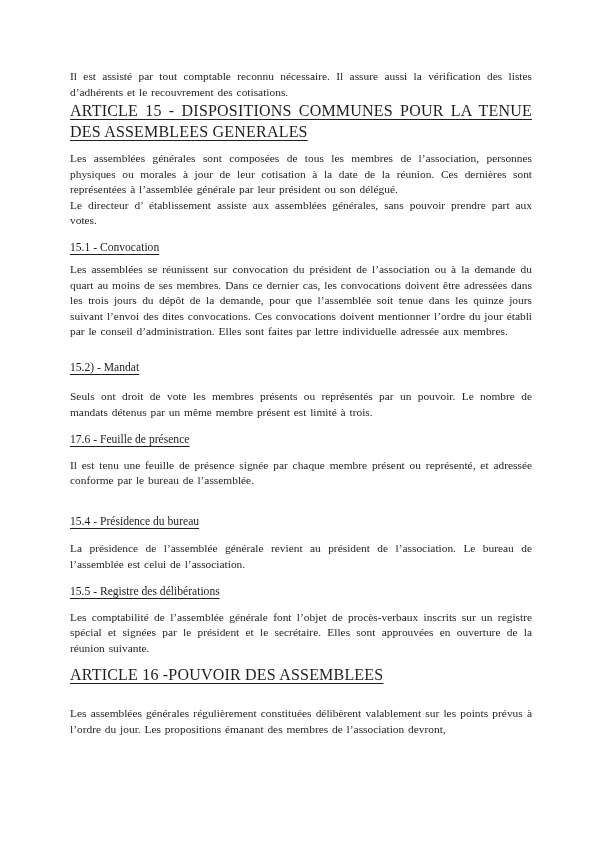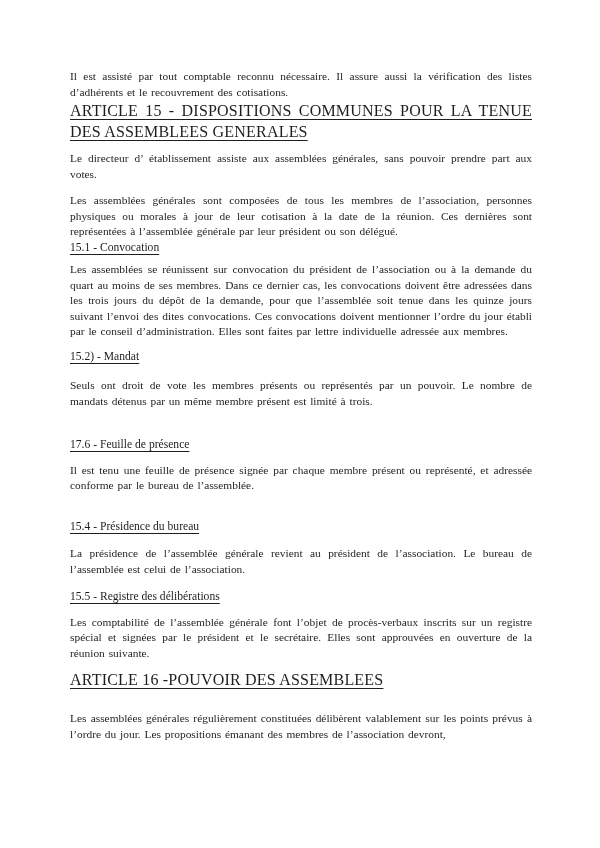--- a/index.html
+++ b/index.html
@@ -44,41 +44,41 @@
     text-decoration: underline;
     text-decoration-thickness: 1px;
     text-underline-offset: 2.5px;
     margin: 0;
   }
   
   .b1  { margin-bottom: 13px; }
   .b2  { margin-bottom: 9px;  }
   .b4  { margin-bottom: 11px; }
   .b5  { margin-bottom: 7px;  }
-  .b6  { margin-bottom: 9px;  }
+  .b6  { margin-bottom: 20px;  }
   .b7  { margin-bottom: 14px; }
-  .b8  { margin-bottom: 28px; }
+  .b8  { margin-bottom: 12px; }
   .b9  { margin-bottom: 10px; }
   .b10 { margin-bottom: 25px; }
   .b11 { margin-bottom: 12px; }
   .b12 { margin-bottom: 12px; }
   .b13 { margin-bottom: 10px; }
   .b14 { margin-bottom: 8px;  }
   .b15 { margin-bottom: 21px; }
 </style>
 </head>
 <body>
 
 <div class="page">
   <p class="para b0">Il est assisté par tout comptable reconnu nécessaire. Il assure aussi la vérification des listes d’adhérents et le recouvrement des cotisations.</p>
 
   <h1 class="article-heading b2">ARTICLE 15 - DISPOSITIONS COMMUNES POUR LA TENUE DES ASSEMBLEES GENERALES</h1>
 
+  <p class="para b3">Les assemblées générales sont composées de tous les membres de l’association, personnes physiques ou morales à jour de leur cotisation à la date de la réunion. Ces dernières sont représentées à l’assemblée générale par leur président ou son délégué.</p>
   <p class="para b4">Le directeur d’ établissement assiste aux assemblées générales, sans pouvoir prendre part aux votes.</p>
-  <p class="para b3">Les assemblées générales sont composées de tous les membres de l’association, personnes physiques ou morales à jour de leur cotisation à la date de la réunion. Ces dernières sont représentées à l’assemblée générale par leur président ou son délégué.</p>
 
   <h2 class="subheading b5">15.1 - Convocation</h2>
   <p class="para b6">Les assemblées se réunissent sur convocation du président de l’association ou à la demande du quart au moins de ses membres. Dans ce dernier cas, les convocations doivent être adressées dans les trois jours du dépôt de la demande, pour que l’assemblée soit tenue dans les quinze jours suivant l’envoi des dites convocations. Ces convocations doivent mentionner l’ordre du jour établi par le conseil d’administration. Elles sont faites par lettre individuelle adressée aux membres.</p>
 
   <h2 class="subheading b7">15.2) - Mandat</h2>
   <p class="para b8">Seuls ont droit de vote les membres présents ou représentés par un pouvoir. Le nombre de mandats détenus par un même membre présent est limité à trois.</p>
 
   <h2 class="subheading b9">17.6 - Feuille de présence</h2>
   <p class="para b10">Il est tenu une feuille de présence signée par chaque membre présent ou représenté, et adressée conforme par le bureau de l’assemblée.</p>
 

